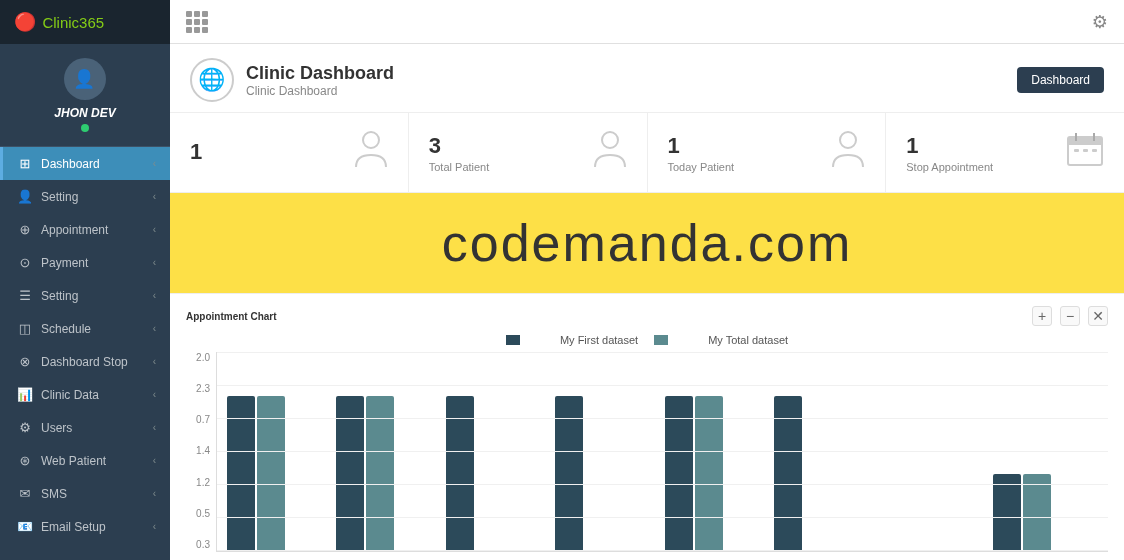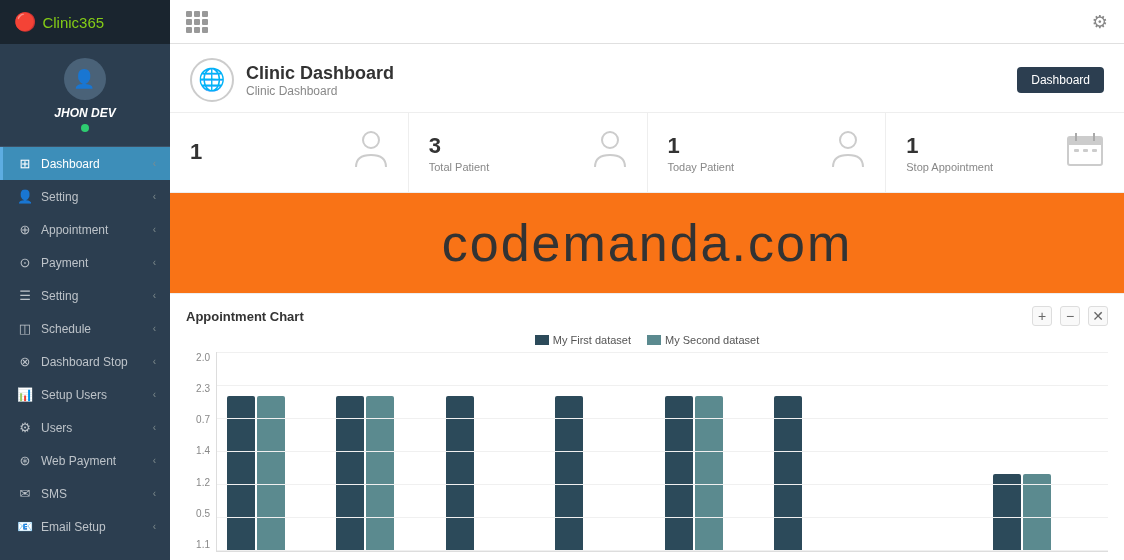--- a/index.html
+++ b/index.html
@@ -145,21 +145,21 @@
       border-right: 1px solid #eee;
     }
     .stat-card:last-child { border-right: none; }
     .stat-left { }
     .stat-number { font-size: 22px; font-weight: bold; color: #333; }
     .stat-label { font-size: 11px; color: #888; margin-top: 2px; }
     .stat-icon { font-size: 30px; color: #ccc; }
 
     
     .watermark-section {
-      background: #f97316;
+      background: #fde047;
       display: flex;
       align-items: center;
       justify-content: center;
       padding: 20px;
       border-bottom: 1px solid #eee;
       position: relative;
     }
     .watermark-text {
       font-size: 52px;
       color: #333;
@@ -173,37 +173,37 @@
       flex: 1;
       padding: 12px 16px;
       overflow: hidden;
     }
     .chart-header {
       display: flex;
       align-items: center;
       justify-content: space-between;
       margin-bottom: 8px;
     }
-    .chart-title { font-size: 13px; font-weight: bold; color: #333; }
+    .chart-title { font-size: 10px; font-weight: bold; color: #333; }
     .chart-controls { display: flex; gap: 8px; }
     .chart-ctrl-btn {
       width: 20px; height: 20px;
       border: 1px solid #ddd; border-radius: 3px;
       display: flex; align-items: center; justify-content: center;
       font-size: 14px; color: #666; cursor: pointer;
       background: #f9f9f9;
     }
     .chart-legend {
       display: flex; align-items: center; gap: 16px;
       justify-content: center;
       margin-bottom: 6px;
       font-size: 11px; color: #555;
     }
     .legend-dot { width: 14px; height: 10px; display: inline-block; margin-right: 4px; }
-    .legend-item { display: flex; align-items: center; }
+    .legend-item { display: flex; align-items: center; gap: 36px; }
 
     .chart-area {
       display: flex;
       height: 200px;
       position: relative;
     }
     .y-axis {
       display: flex;
       flex-direction: column;
       justify-content: space-between;
@@ -304,35 +304,35 @@
     <div class="nav-item">
       <div class="nav-item-left">
         <span class="nav-icon">⊗</span>
         <span>Dashboard Stop</span>
       </div>
       <span class="nav-arrow">‹</span>
     </div>
     <div class="nav-item">
       <div class="nav-item-left">
         <span class="nav-icon">📊</span>
-        <span>Setup Users</span>
+        <span>Clinic Data</span>
       </div>
       <span class="nav-arrow">‹</span>
     </div>
     <div class="nav-item">
       <div class="nav-item-left">
         <span class="nav-icon">⚙</span>
         <span>Users</span>
       </div>
       <span class="nav-arrow">‹</span>
     </div>
     <div class="nav-item">
       <div class="nav-item-left">
         <span class="nav-icon">⊛</span>
-        <span>Web Payment</span>
+        <span>Web Patient</span>
       </div>
       <span class="nav-arrow">‹</span>
     </div>
     <div class="nav-item">
       <div class="nav-item-left">
         <span class="nav-icon">✉</span>
         <span>SMS</span>
       </div>
       <span class="nav-arrow">‹</span>
     </div>
@@ -450,33 +450,33 @@
       </div>
     </div>
 
     <div class="chart-legend">
       <div class="legend-item">
         <span class="legend-dot" style="background:#2c4a5a;"></span>
         <span>My First dataset</span>
       </div>
       <div class="legend-item">
         <span class="legend-dot" style="background:#5b8a8f;"></span>
-        <span>My Second dataset</span>
+        <span>My Total dataset</span>
       </div>
     </div>
 
     <div class="chart-area">
       <div class="y-axis">
         <span>2.0</span>
         <span>2.3</span>
         <span>0.7</span>
         <span>1.4</span>
         <span>1.2</span>
         <span>0.5</span>
-        <span>1.1</span>
+        <span>0.3</span>
       </div>
       <div class="chart-bars-area">
         <div class="chart-gridlines">
           <div class="gridline"></div>
           <div class="gridline"></div>
           <div class="gridline"></div>
           <div class="gridline"></div>
           <div class="gridline"></div>
           <div class="gridline"></div>
           <div class="gridline"></div>

